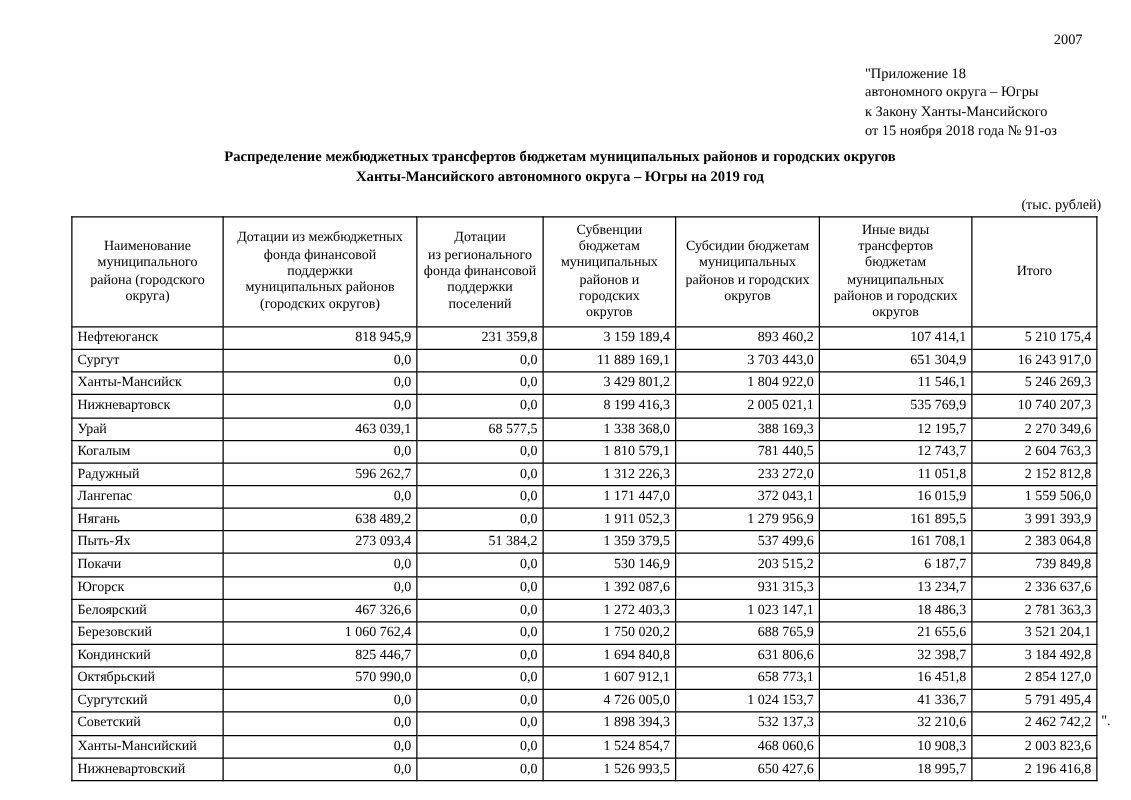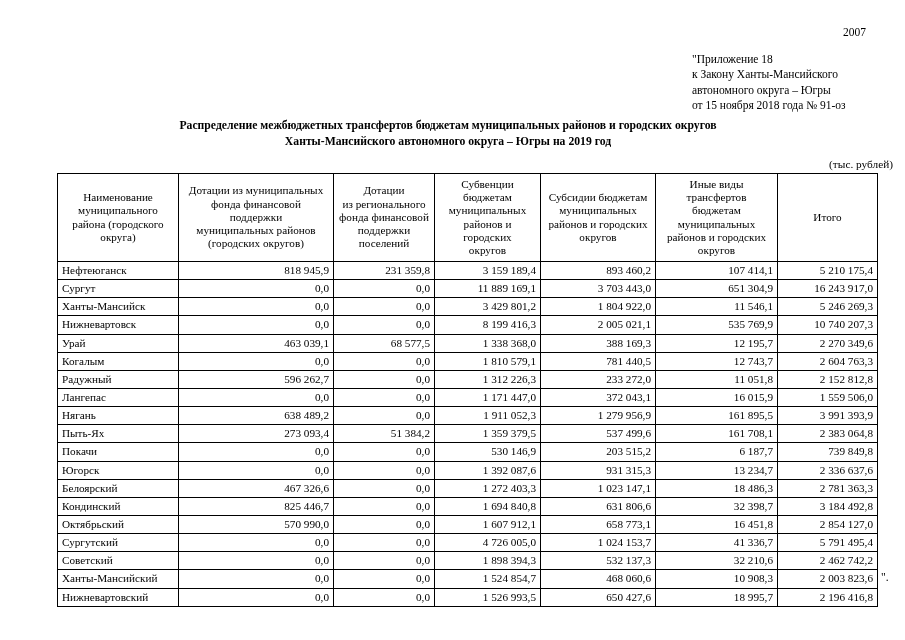--- a/index.html
+++ b/index.html
@@ -55,21 +55,21 @@
     line-height: 16px;
   }
   .doc-title .line {
     display: block;
   }
 
   
   .units-note {
     position: absolute;
     top: 158px;
-    left: 16px;
+    left: 4px;
     width: 877px;
     text-align: right;
     font-size: 11.3px;
   }
 
   
   .table-wrap {
     position: absolute;
     top: 173px;
     left: 57px;
@@ -126,22 +126,22 @@
 </style>
 </head>
 <body>
 
 <div class="page">
 
   <div class="page-number">2007</div>
 
   <div class="appendix-ref">
     <span class="line">"Приложение 18</span>
+    <span class="line">автономного округа – Югры</span>
     <span class="line">к Закону Ханты-Мансийского</span>
-    <span class="line">автономного округа – Югры</span>
     <span class="line">от 15 ноября 2018 года № 91-оз</span>
   </div>
 
   <div class="doc-title">
     <span class="line">Распределение межбюджетных трансфертов бюджетам муниципальных районов и городских округов</span>
     <span class="line">Ханты-Мансийского автономного округа – Югры на 2019 год</span>
   </div>
 
   <div class="units-note">(тыс. рублей)</div>
 
@@ -158,21 +158,21 @@
       </colgroup>
       <thead>
         <tr>
           <th>
             <span>Наименование</span><br>
             <span>муниципального</span><br>
             <span>района (городского</span><br>
             <span>округа)</span>
           </th>
           <th>
-            <span>Дотации из муниципальных</span><br>
+            <span>Дотации из межбюджетных</span><br>
             <span>фонда финансовой</span><br>
             <span>поддержки</span><br>
             <span>муниципальных районов</span><br>
             <span>(городских округов)</span>
           </th>
           <th>
             <span>Дотации</span><br>
             <span>из регионального</span><br>
             <span>фонда финансовой</span><br>
             <span>поддержки</span><br>
@@ -317,20 +317,29 @@
           <tr>
             <td class="name">Белоярский</td>
             <td class="num">467 326,6</td>
             <td class="num">0,0</td>
             <td class="num">1 272 403,3</td>
             <td class="num">1 023 147,1</td>
             <td class="num">18 486,3</td>
             <td class="num">2 781 363,3</td>
           </tr>
           <tr>
+            <td class="name">Березовский</td>
+            <td class="num">1 060 762,4</td>
+            <td class="num">0,0</td>
+            <td class="num">1 750 020,2</td>
+            <td class="num">688 765,9</td>
+            <td class="num">21 655,6</td>
+            <td class="num">3 521 204,1</td>
+          </tr>
+          <tr>
             <td class="name">Кондинский</td>
             <td class="num">825 446,7</td>
             <td class="num">0,0</td>
             <td class="num">1 694 840,8</td>
             <td class="num">631 806,6</td>
             <td class="num">32 398,7</td>
             <td class="num">3 184 492,8</td>
           </tr>
           <tr>
             <td class="name">Октябрьский</td>

